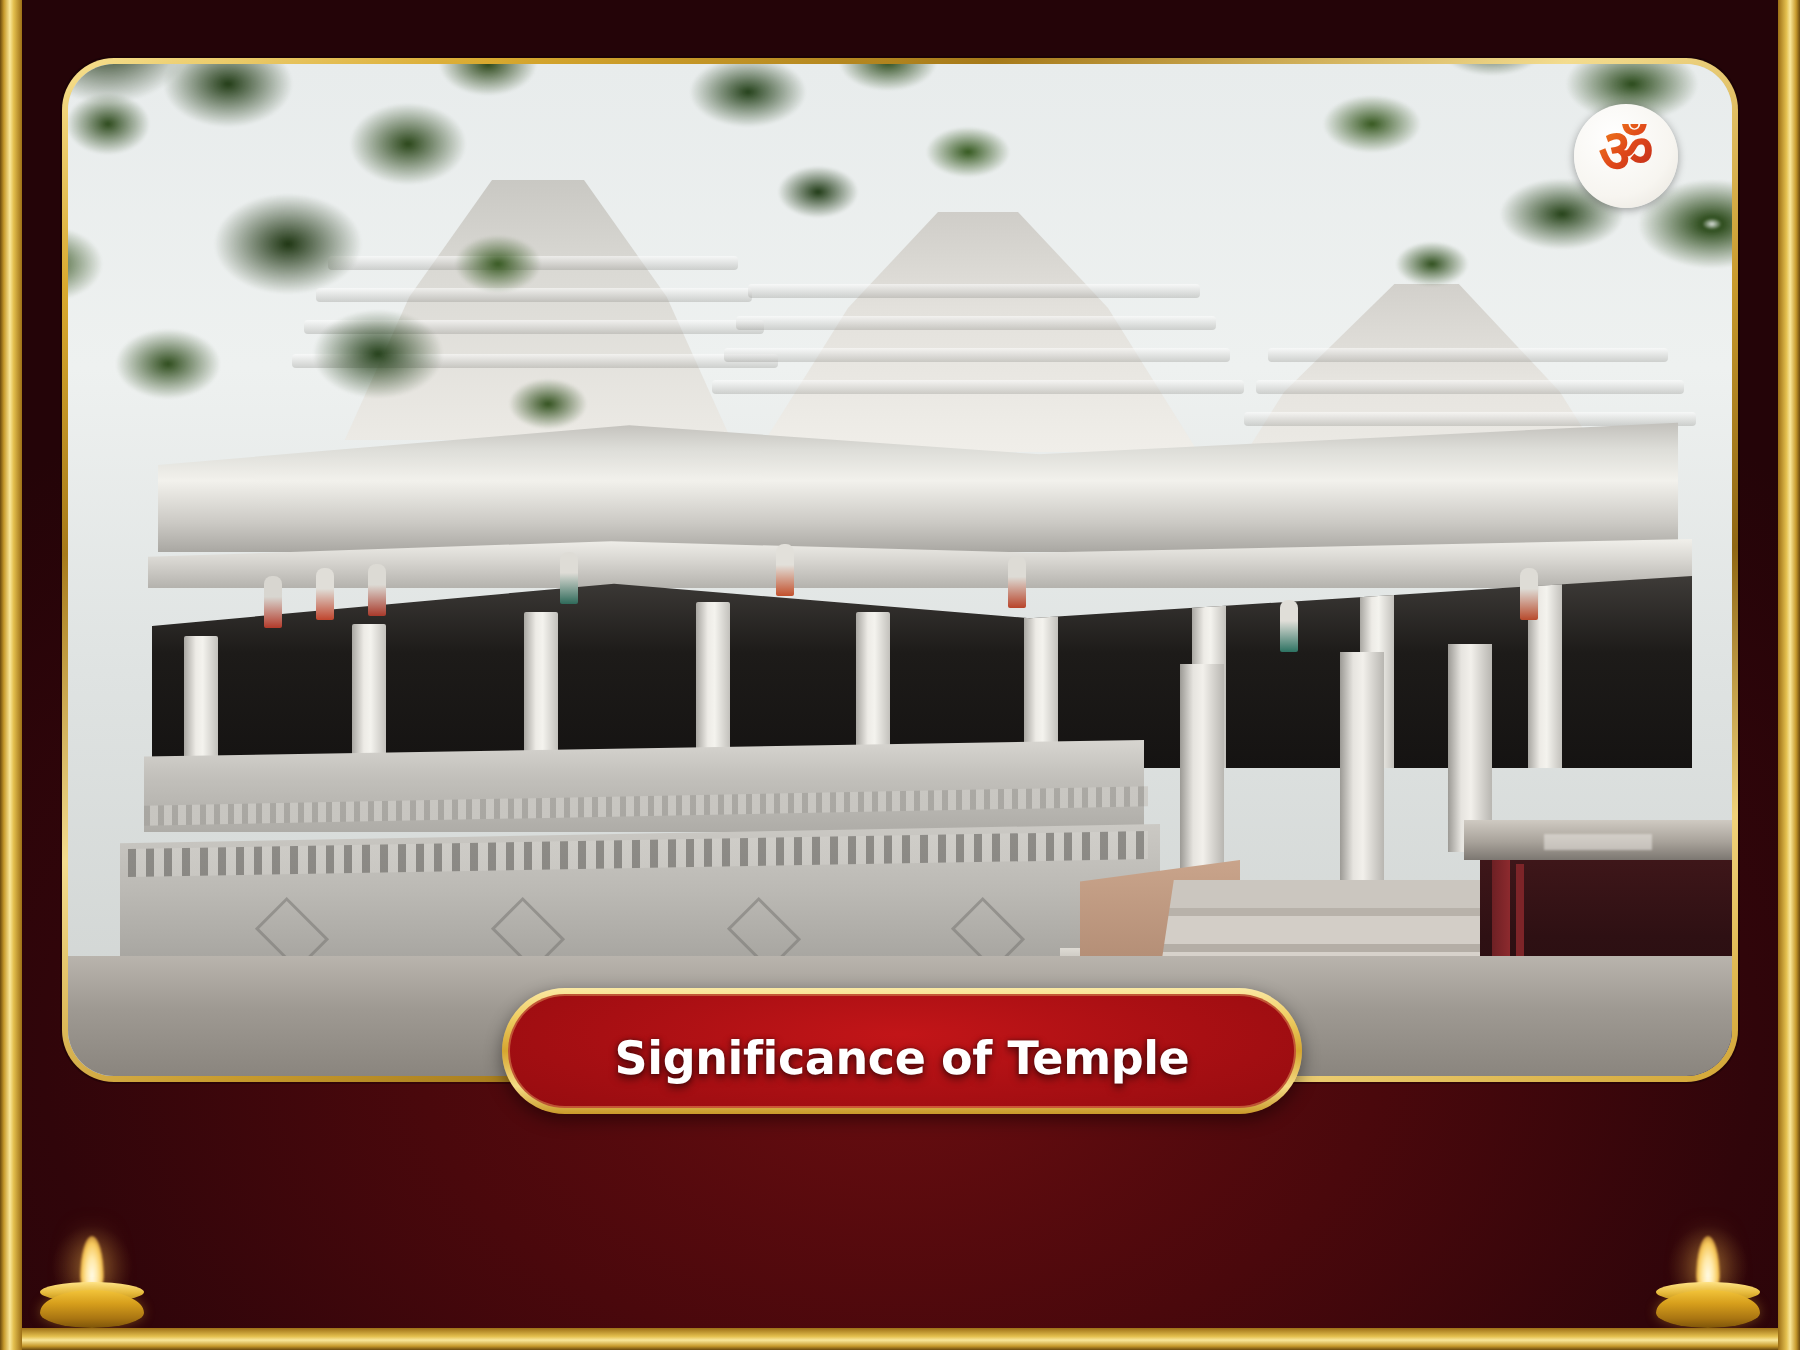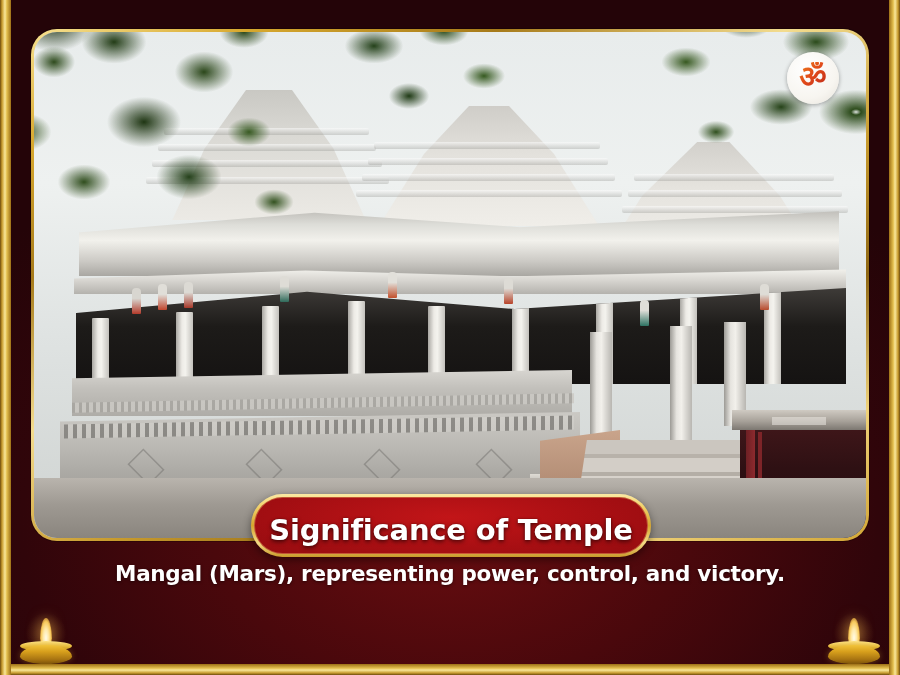--- a/index.html
+++ b/index.html
@@ -371,21 +371,21 @@
     height: 100%;
     border-radius: 30px;
     background: radial-gradient(ellipse 80% 120% at 50% 35%, #c21518 0%, #a80f13 48%, #8c0a0e 100%);
     display: flex;
     align-items: center;
     justify-content: center;
     border: 1px solid rgba(255,220,120,.35);
   }
   .title-text {
     font-family: "DejaVu Sans", sans-serif;
-    font-size: 29px;
+    font-size: 23px;
     font-weight: 700;
     color: #ffffff;
     letter-spacing: -0.2px;
     text-shadow: 0 2px 4px rgba(0,0,0,.55), 0 0 2px rgba(0,0,0,.4);
     white-space: nowrap;
     margin-top: 8px;
   }
 
   
   .caption {
@@ -550,21 +550,20 @@
     </div>
   </div>
 
   <div class="title-pill">
     <div class="title-pill-inner">
       <span class="title-text">Significance of Temple</span>
     </div>
   </div>
 
   <div class="caption">
-    <div class="caption-line">Mangal (Mars), representing power, control, and victory.</div>
   </div>
 
   <div class="diya diya-left">
     <div class="diya-glow"></div>
     <div class="diya-flame"></div>
     <div class="diya-rim"></div>
     <div class="diya-bowl"></div>
   </div>
   <div class="diya diya-right">
     <div class="diya-glow"></div>

